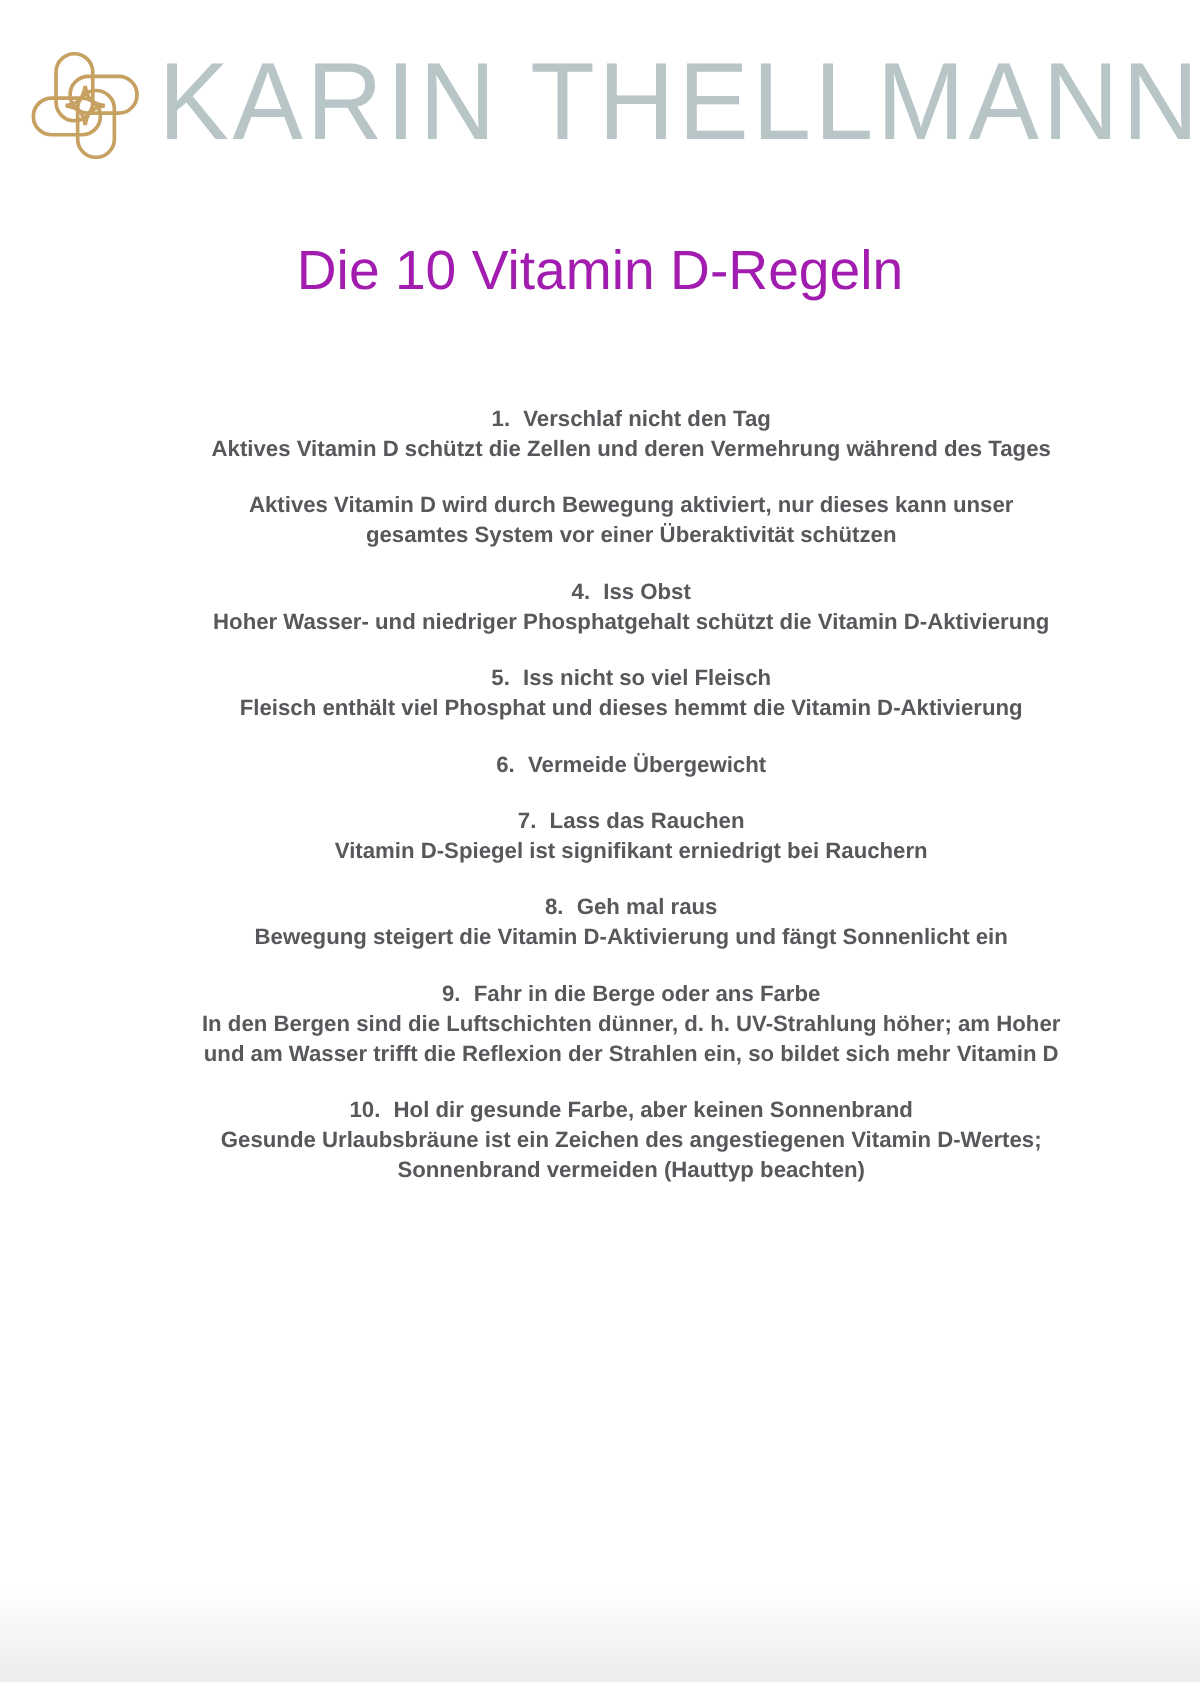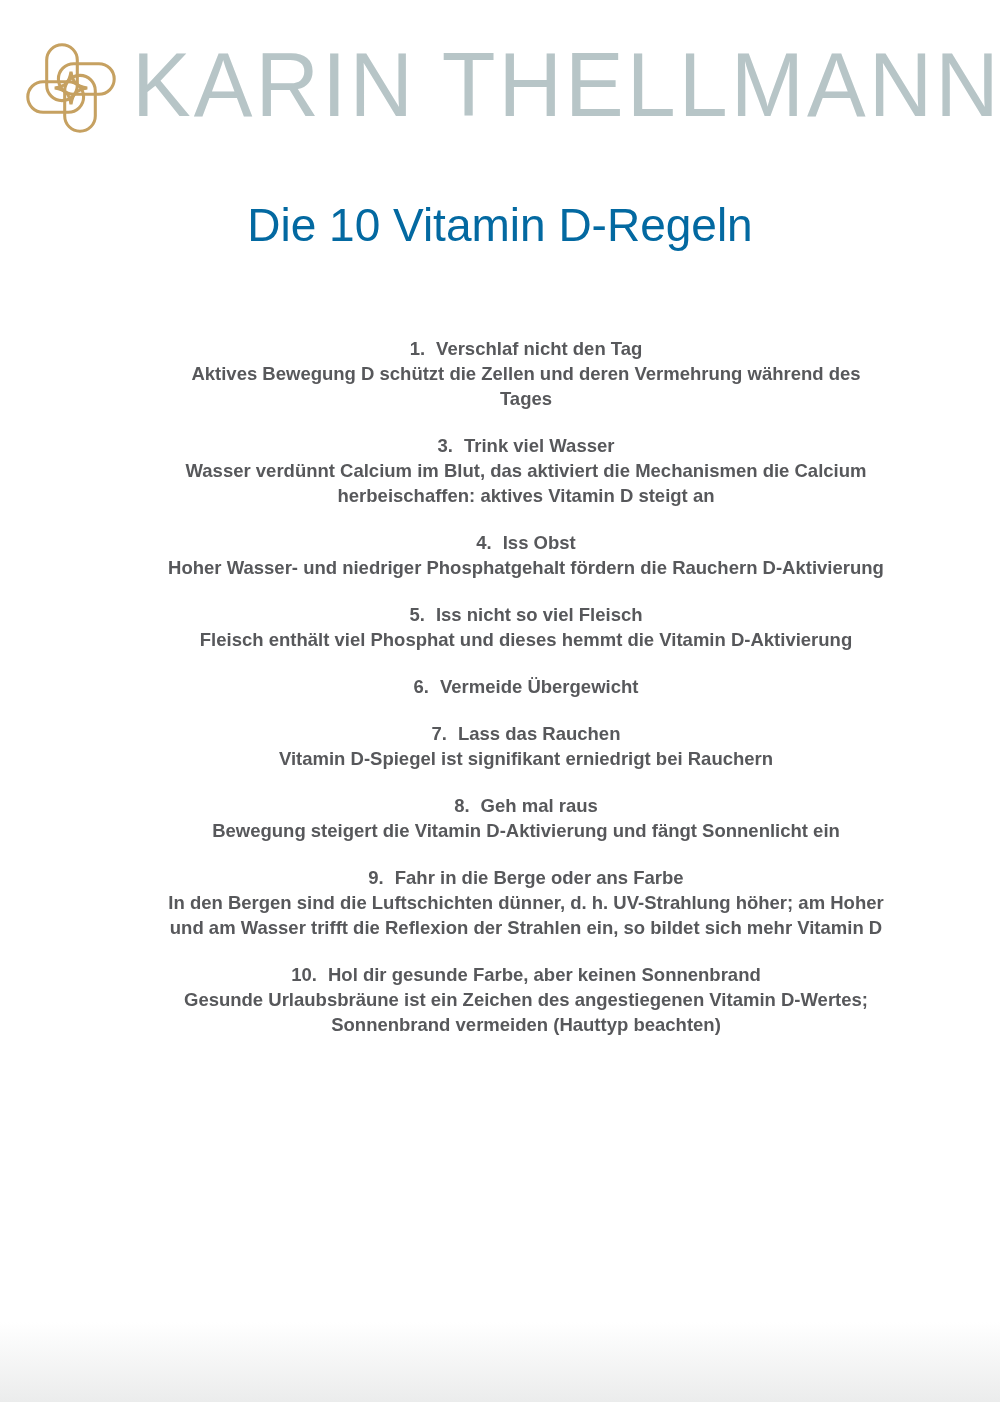--- a/index.html
+++ b/index.html
@@ -46,21 +46,21 @@
   .title {
     margin: 0;
     position: absolute;
     top: 200px;
     left: 0;
     width: 1000px;
     text-align: center;
     font-size: 46px;
     font-weight: 400;
     letter-spacing: 0px;
-    color: #0369a1;
+    color: #a21caf;
     line-height: 1.1;
   }
   
   .rules {
     position: absolute;
     top: 336px;
     left: 168px;
     width: 716px;
     text-align: center;
     color: #57585b;
@@ -99,38 +99,33 @@
     <h1 class="brand">KARIN THELLMANN</h1>
   </header>
 
   <h2 class="title">Die 10 Vitamin D-Regeln</h2>
 
   <main class="rules" id="rules">
   <div class="rule">
     <div class="rule-head">
       <span class="rule-num">1.</span><span class="rule-title">Verschlaf nicht den Tag</span>
     </div>
-    <span class="rule-desc">Aktives Bewegung D schützt die Zellen und deren Vermehrung während des Tages</span>
+    <span class="rule-desc">Aktives Vitamin D schützt die Zellen und deren Vermehrung während des Tages</span>
   </div>
 
   <div class="rule">
+    <span class="rule-desc">Aktives Vitamin D wird durch Bewegung aktiviert, nur dieses kann unser gesamtes System vor einer Überaktivität schützen</span>
   </div>
 
-  <div class="rule">
-    <div class="rule-head">
-      <span class="rule-num">3.</span><span class="rule-title">Trink viel Wasser</span>
-    </div>
-    <span class="rule-desc">Wasser verdünnt Calcium im Blut, das aktiviert die Mechanismen die Calcium herbeischaffen: aktives Vitamin D steigt an</span>
-  </div>
 
   <div class="rule">
     <div class="rule-head">
       <span class="rule-num">4.</span><span class="rule-title">Iss Obst</span>
     </div>
-    <span class="rule-desc">Hoher Wasser- und niedriger Phosphatgehalt fördern die Rauchern D-Aktivierung</span>
+    <span class="rule-desc">Hoher Wasser- und niedriger Phosphatgehalt schützt die Vitamin D-Aktivierung</span>
   </div>
 
   <div class="rule">
     <div class="rule-head">
       <span class="rule-num">5.</span><span class="rule-title">Iss nicht so viel Fleisch</span>
     </div>
     <span class="rule-desc">Fleisch enthält viel Phosphat und dieses hemmt die Vitamin D-Aktivierung</span>
   </div>
 
   <div class="rule">

